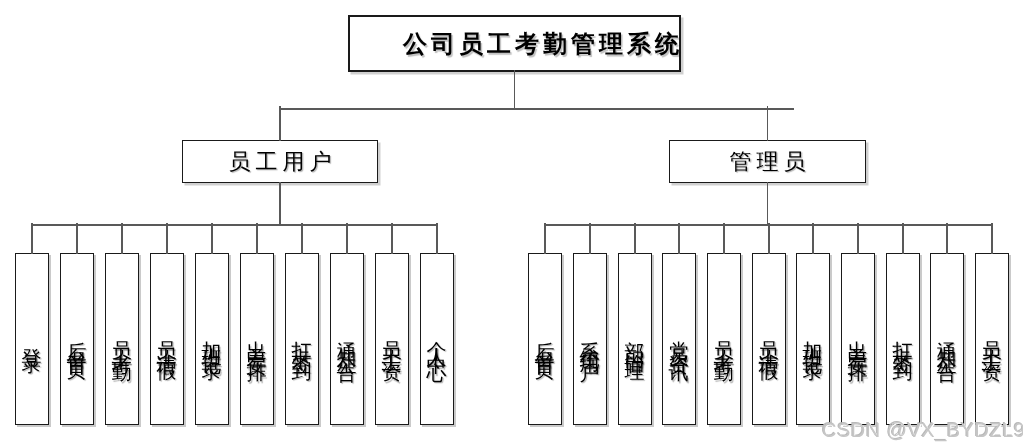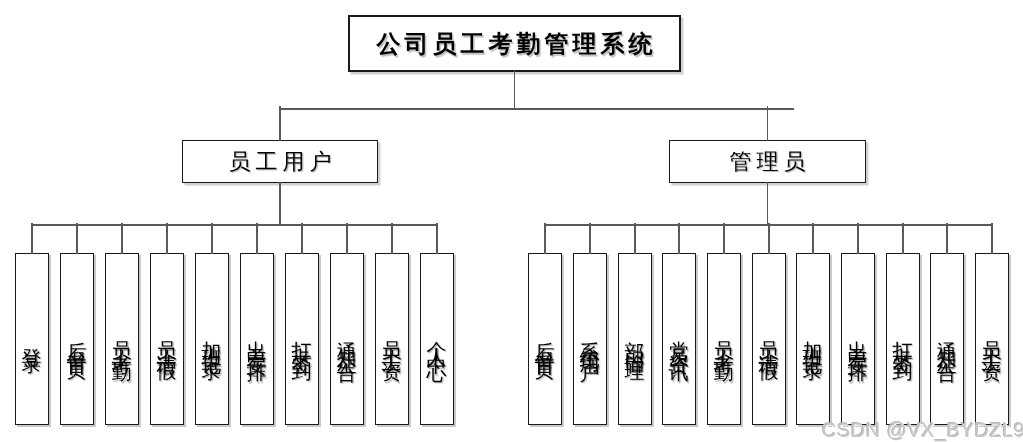--- a/index.html
+++ b/index.html
@@ -22,20 +22,21 @@
     box-shadow: 2.5px 2.5px 0 rgba(150,150,150,0.45);
     display: flex;
     align-items: center;
     justify-content: center;
     color: #000000;
   }
 
   .title-box {
     left: 348px; top: 15px; width: 333px; height: 57px;
     border-width: 2px;
+    justify-content: flex-end;
   }
   .title-box .label {
     font-size: 24px; font-weight: bold; letter-spacing: 4px;
     margin-right: -4px; white-space: nowrap;
     text-shadow: 1.5px 1.5px 1px rgba(0,0,0,0.25);
   }
   
   .title-box::after {
     content: ""; position: absolute;
     left: calc(50% - 1px); bottom: -39px;

